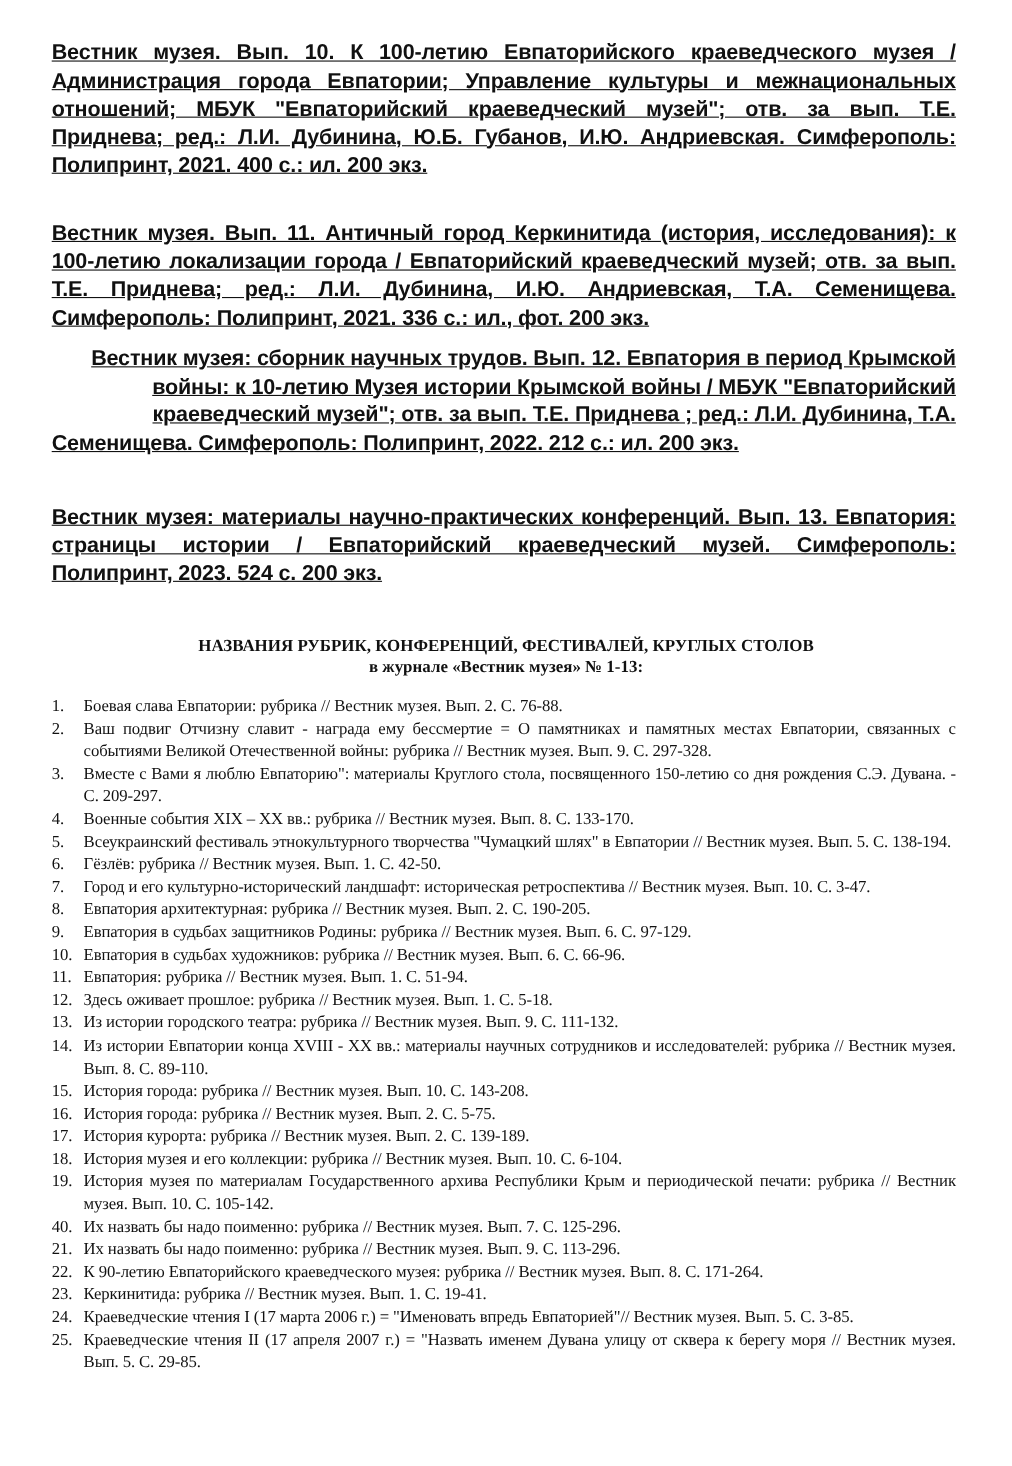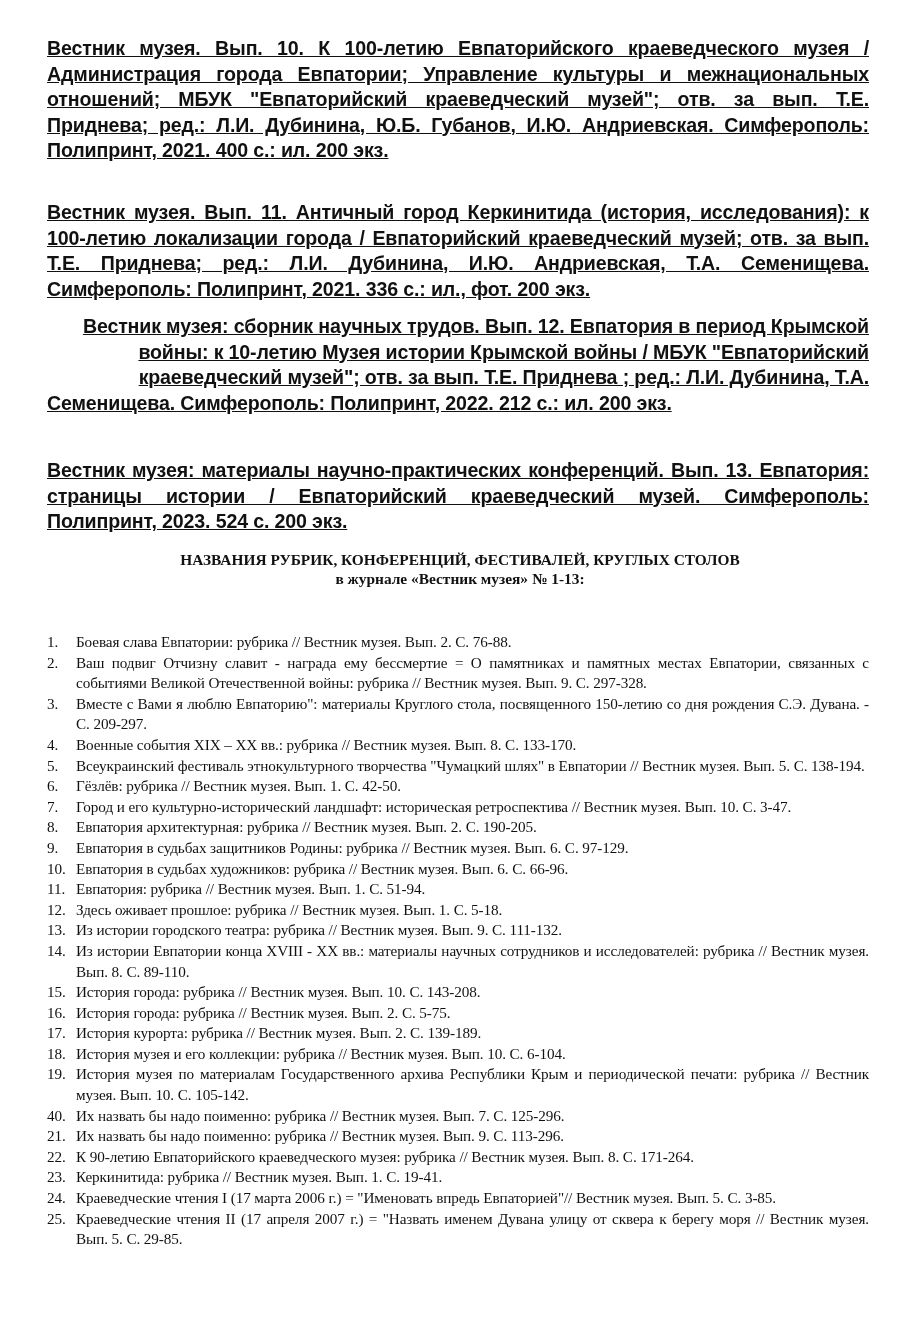--- a/index.html
+++ b/index.html
@@ -21,21 +21,21 @@
   }
   .bib.last-left { text-align-last: left; }
   #bib-0 { top: 36px; }
   #bib-1 { top: 167px; margin-top: 33px; }
   #bib-2 { top: 314px; text-align: right; }
   #bib-3 { top: 458px; }
 
   .heading {
     position: absolute;
     left: 0; width: 920px;
-    top: 550px;
+    top: 578px;
     text-align: center;
     font-family: "Liberation Serif", serif;
     font-weight: bold;
     font-size: 15.4px;
     line-height: 19px;
   }
 
   .rubrics {
     position: absolute;
     left: 47px;

